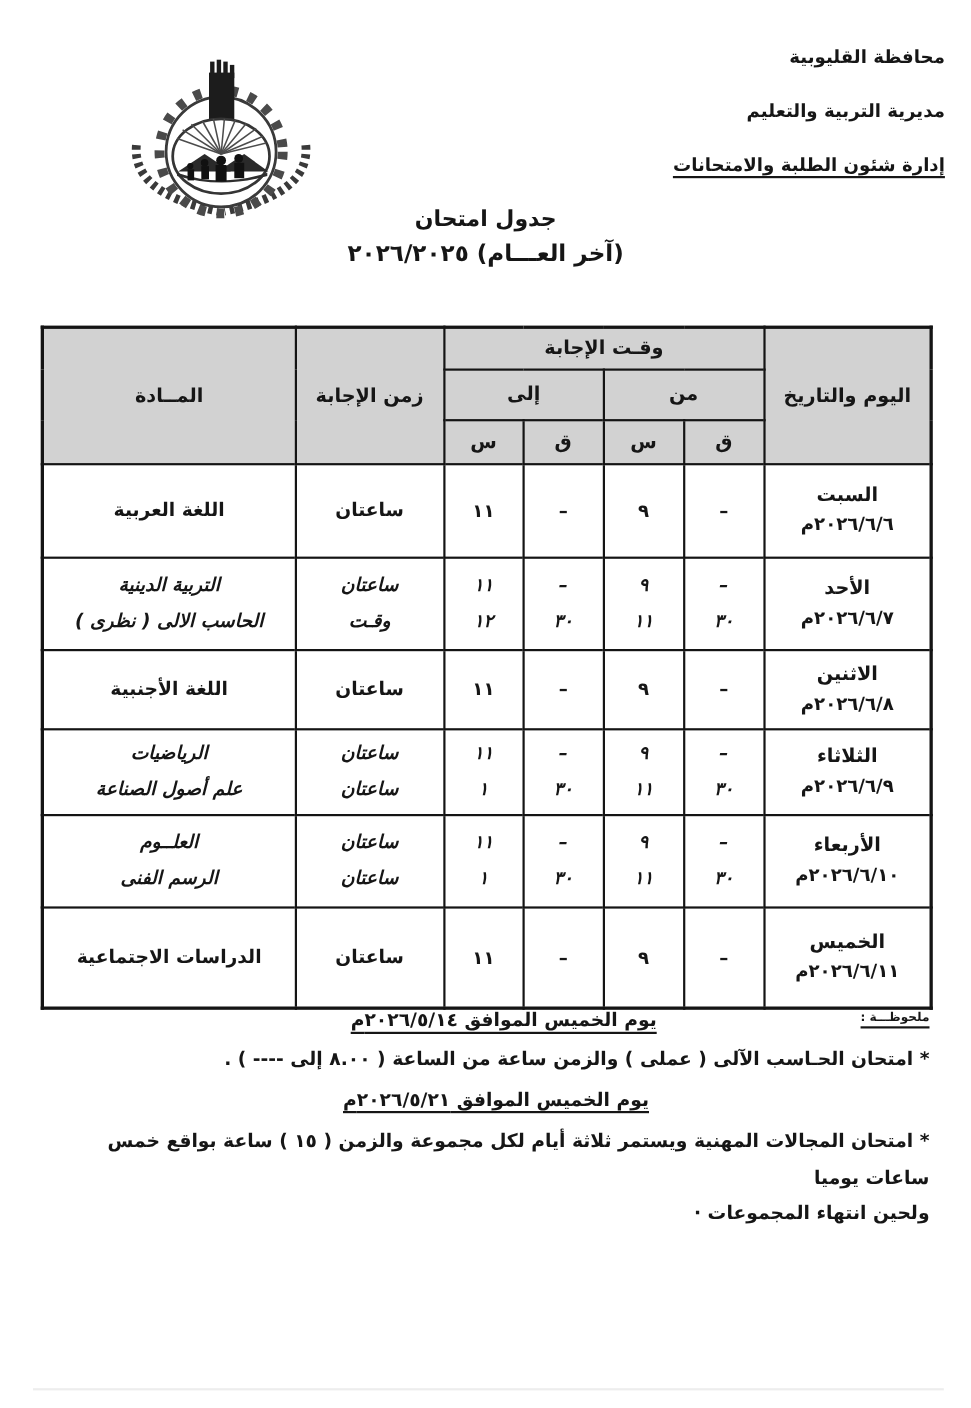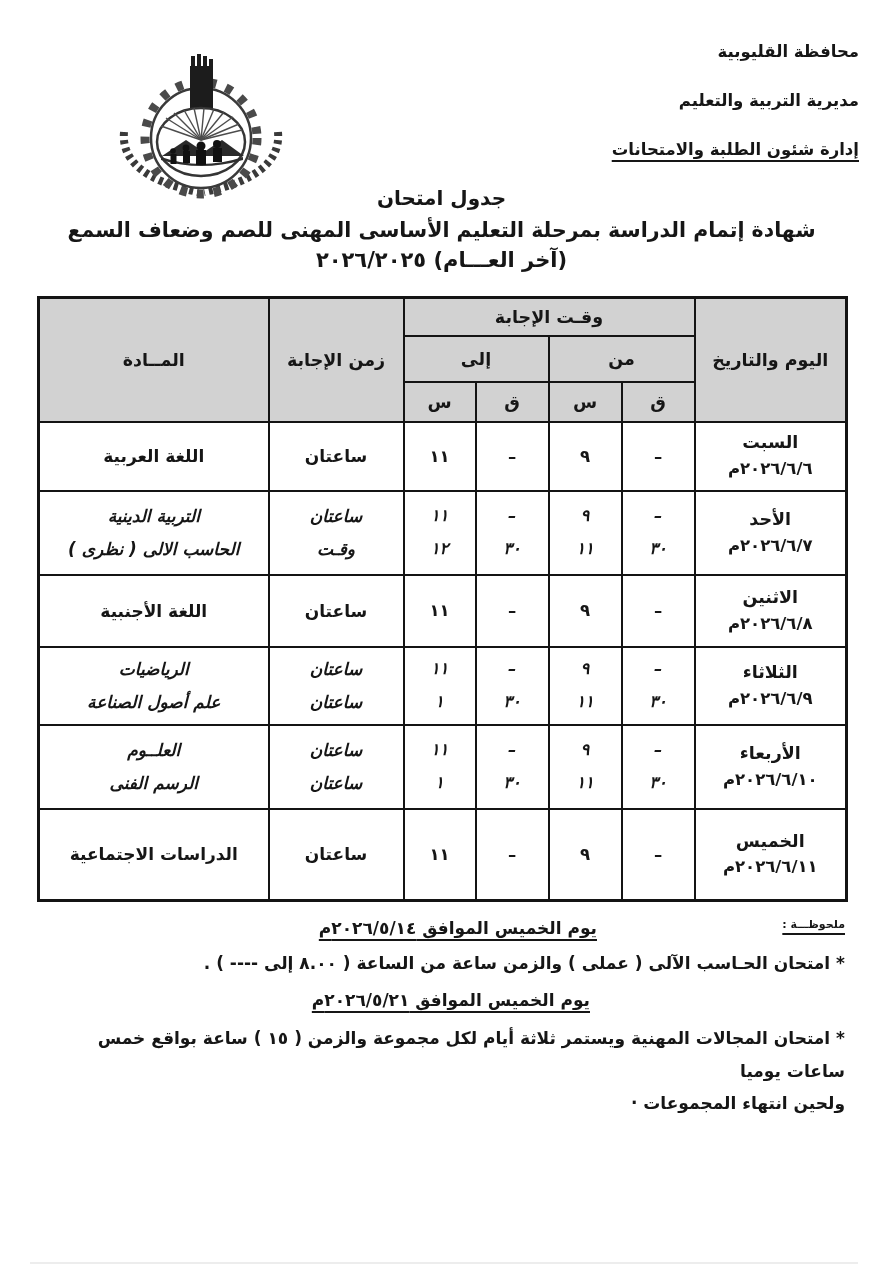--- a/index.html
+++ b/index.html
@@ -99,21 +99,20 @@
       <rect x="107" y="94" width="9" height="14" fill="#111"></rect>
     <circle cx="80" cy="94" r="3.4" fill="#111"></circle>
       <rect x="77" y="97" width="7" height="12" fill="#111"></rect>
     <circle cx="67" cy="97" r="2.8" fill="#111"></circle>
       <rect x="64.5" y="100" width="6" height="10" fill="#111"></rect>
   </g>
 </svg>
 
 <div class="title-block">
   <div class="title-1">جدول امتحان</div>
-  <div class="title-2">شهادة إتمام الدراسة بمرحلة التعليم الأساسى المهنى للصم وضعاف السمع</div>
   <div class="title-3">(آخر العـــام) ٢٠٢٦/٢٠٢٥</div>
 </div>
 
 <table class="exam">
   <colgroup>
     <col style="width:152px">
       <col style="width:73px">
       <col style="width:73px">
     <col style="width:73px">
       <col style="width:72px">
@@ -133,21 +132,21 @@
     </tr>
     <tr style="height:40px">
       <th class="small-h">ق</th>
       <th class="small-h">س</th>
       <th class="small-h">ق</th>
       <th class="small-h">س</th>
     </tr>
   </thead>
   <tbody>
 
-    <tr style="height:69px">
+    <tr style="height:85px">
       <td class="daycell">
         <div class="day">السبت</div>
         <div class="date">٢٠٢٦/٦/٦م</div>
       </td>
       <td class="num">–</td>
       <td class="num">٩</td>
       <td class="num">–</td>
       <td class="num">١١</td>
       <td class="dur">ساعتان</td>
       <td class="subj">اللغة العربية</td>

